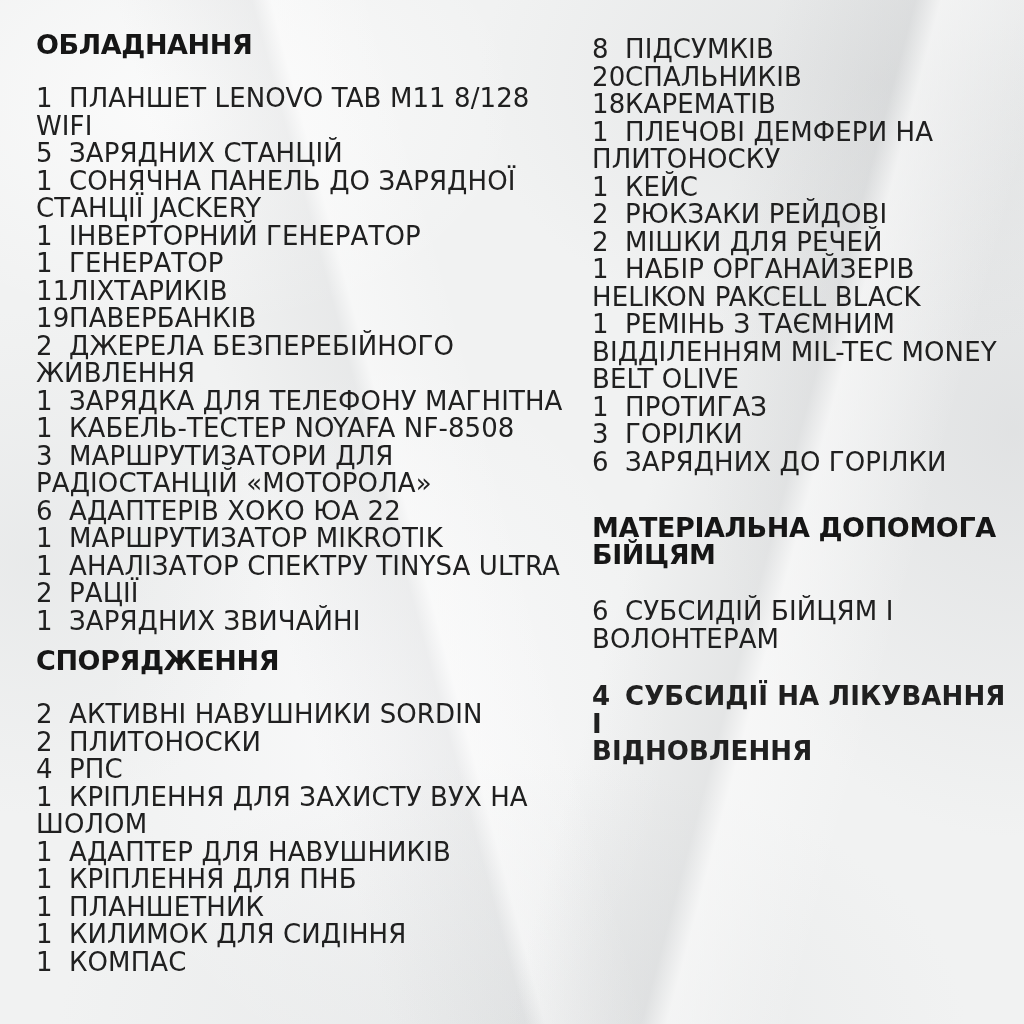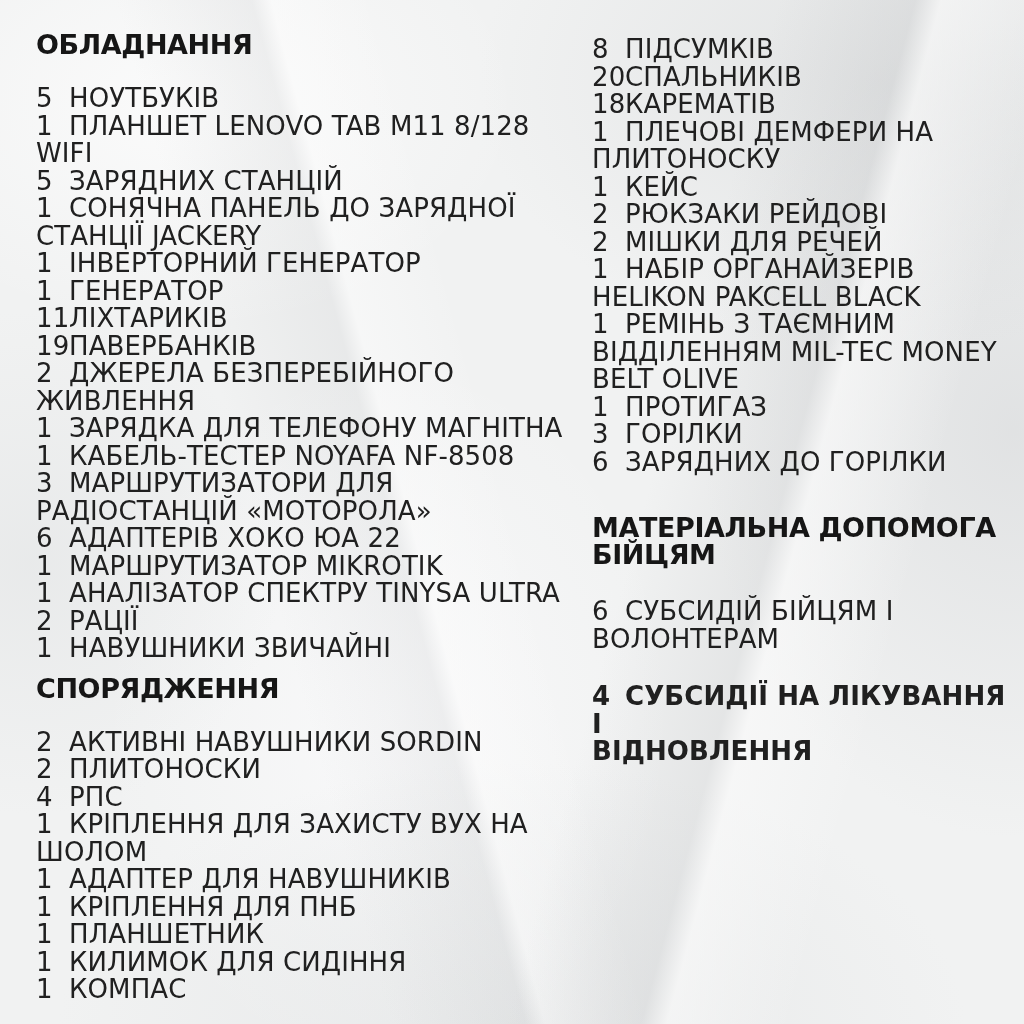--- a/index.html
+++ b/index.html
@@ -49,39 +49,38 @@
   .column-right .section + .section .item + .item { margin-top: 30px; font-weight: bold; }
 </style>
 </head>
 <body>
 
 <div class="paper">
   <div class="column column-left">
       <section class="section">
     <h2 class="heading">ОБЛАДНАННЯ</h2>
     <div class="items">
-          <div class="item"><span class="qty">5</span><span class="txt">НОУТБУКІВ</span></div>
           <div class="item"><span class="qty">1</span><span class="txt">ПЛАНШЕТ LENOVO TAB M11 8/128 WIFI</span></div>
           <div class="item"><span class="qty">5</span><span class="txt">ЗАРЯДНИХ СТАНЦІЙ</span></div>
           <div class="item"><span class="qty">1</span><span class="txt">СОНЯЧНА ПАНЕЛЬ ДО ЗАРЯДНОЇ
 СТАНЦІЇ JACKERY</span></div>
           <div class="item"><span class="qty">1</span><span class="txt">ІНВЕРТОРНИЙ ГЕНЕРАТОР</span></div>
           <div class="item"><span class="qty">1</span><span class="txt">ГЕНЕРАТОР</span></div>
           <div class="item"><span class="qty">11</span><span class="txt">ЛІХТАРИКІВ</span></div>
           <div class="item"><span class="qty">19</span><span class="txt">ПАВЕРБАНКІВ</span></div>
           <div class="item"><span class="qty">2</span><span class="txt">ДЖЕРЕЛА БЕЗПЕРЕБІЙНОГО ЖИВЛЕННЯ</span></div>
           <div class="item"><span class="qty">1</span><span class="txt">ЗАРЯДКА ДЛЯ ТЕЛЕФОНУ МАГНІТНА</span></div>
           <div class="item"><span class="qty">1</span><span class="txt">КАБЕЛЬ-ТЕСТЕР NOYAFA NF-8508</span></div>
           <div class="item"><span class="qty">3</span><span class="txt">МАРШРУТИЗАТОРИ ДЛЯ
 РАДІОСТАНЦІЙ «МОТОРОЛА»</span></div>
           <div class="item"><span class="qty">6</span><span class="txt">АДАПТЕРІВ ХОКО ЮА 22</span></div>
           <div class="item"><span class="qty">1</span><span class="txt">МАРШРУТИЗАТОР MIKROTIK</span></div>
           <div class="item"><span class="qty">1</span><span class="txt">АНАЛІЗАТОР СПЕКТРУ TINYSA ULTRA</span></div>
           <div class="item"><span class="qty">2</span><span class="txt">РАЦІЇ</span></div>
-          <div class="item"><span class="qty">1</span><span class="txt">НАВУШНИКИ ЗВИЧАЙНІ</span></div>
+          <div class="item"><span class="qty">1</span><span class="txt">ЗАРЯДНИХ ЗВИЧАЙНІ</span></div>
         </div>
   </section>
       <section class="section">
     <h2 class="heading">СПОРЯДЖЕННЯ</h2>
     <div class="items">
           <div class="item"><span class="qty">2</span><span class="txt">АКТИВНІ НАВУШНИКИ SORDIN</span></div>
           <div class="item"><span class="qty">2</span><span class="txt">ПЛИТОНОСКИ</span></div>
           <div class="item"><span class="qty">4</span><span class="txt">РПС</span></div>
           <div class="item"><span class="qty">1</span><span class="txt">КРІПЛЕННЯ ДЛЯ ЗАХИСТУ ВУХ НА
 ШОЛОМ</span></div>

